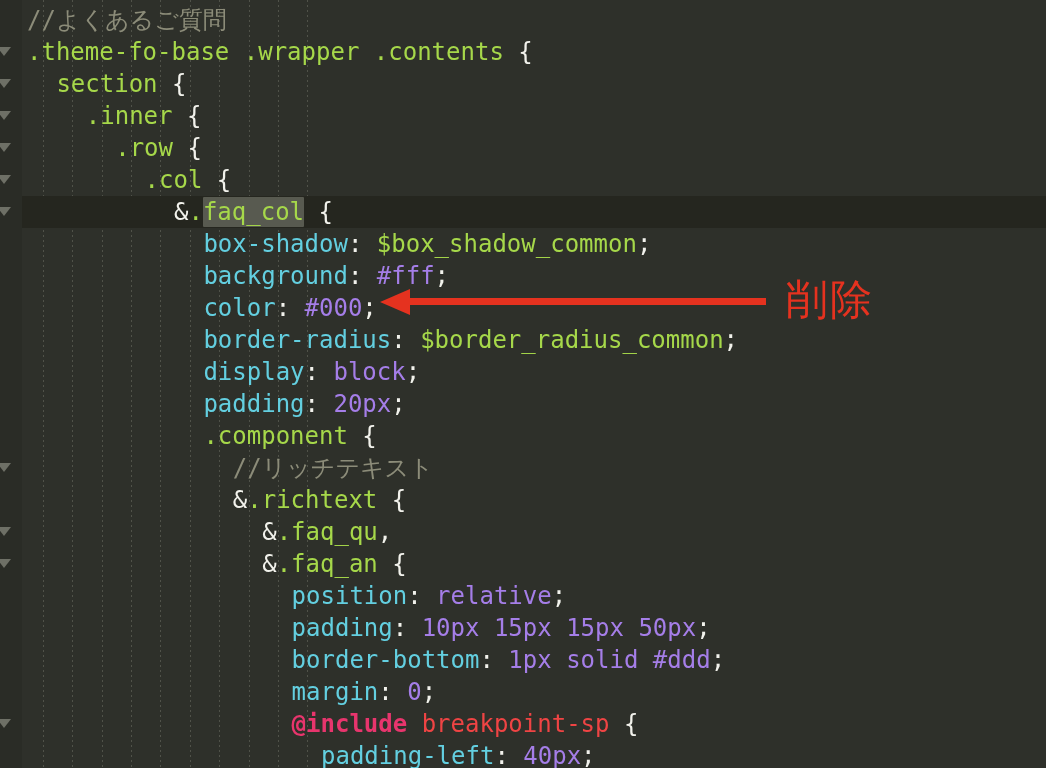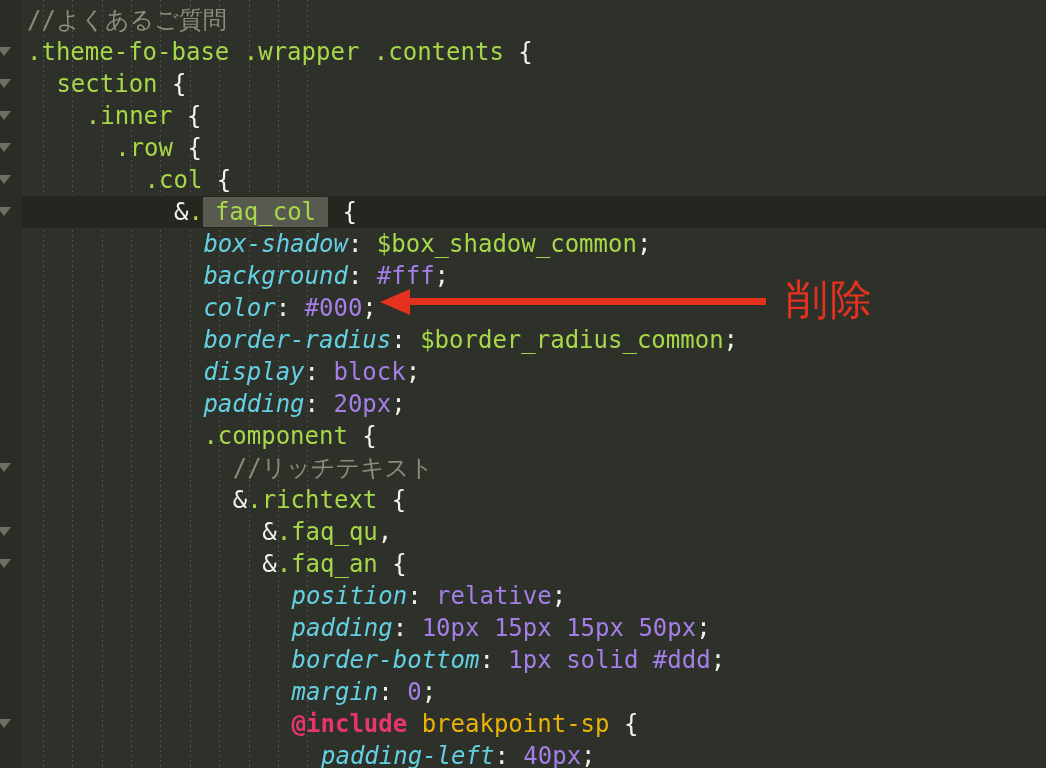--- a/index.html
+++ b/index.html
@@ -79,29 +79,29 @@
     letter-spacing: 0px;
   }
   .line {
     position: absolute;
     left: 27px;
     height: 32px;
     white-space: pre;
   }
   .cm      { color: #8c8c79; margin-top: 33px; }          
   .sel     { color: #a6d84a; }          
-  .prop    { color: #63cfe0; font-style: italic; }  
+  .prop    { color: #63cfe0; }  
   .val     { color: #a57ee8; }          
   .punc    { color: #f2f2ec; }          
   .at      { color: #e8356d; font-weight: bold; }          
-  .mixin   { color: #eab308; }          
+  .mixin   { color: #ef4444; }          
   .selbox  {
     background: #585a50;
     border-radius: 1px;
-    padding: 1px 12px;
+    padding: 1px 0;
   }
 
   
   #annotation {
     position: absolute;
     left: 0; top: 0;
     width: 1046px; height: 672px;
     z-index: 6;
     pointer-events: none;
   }

